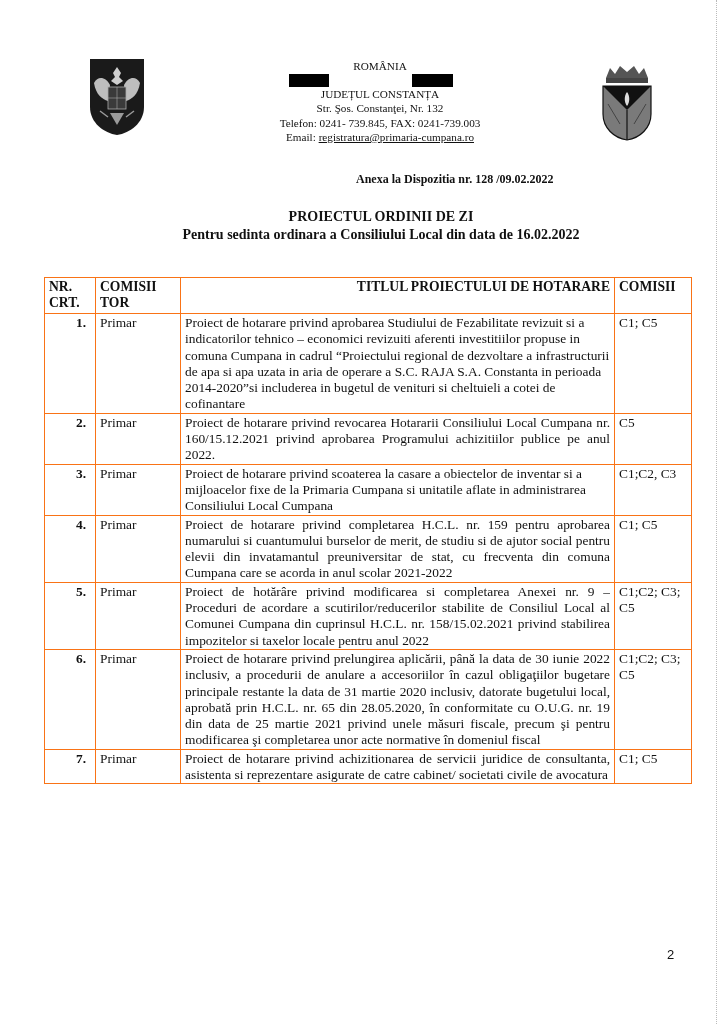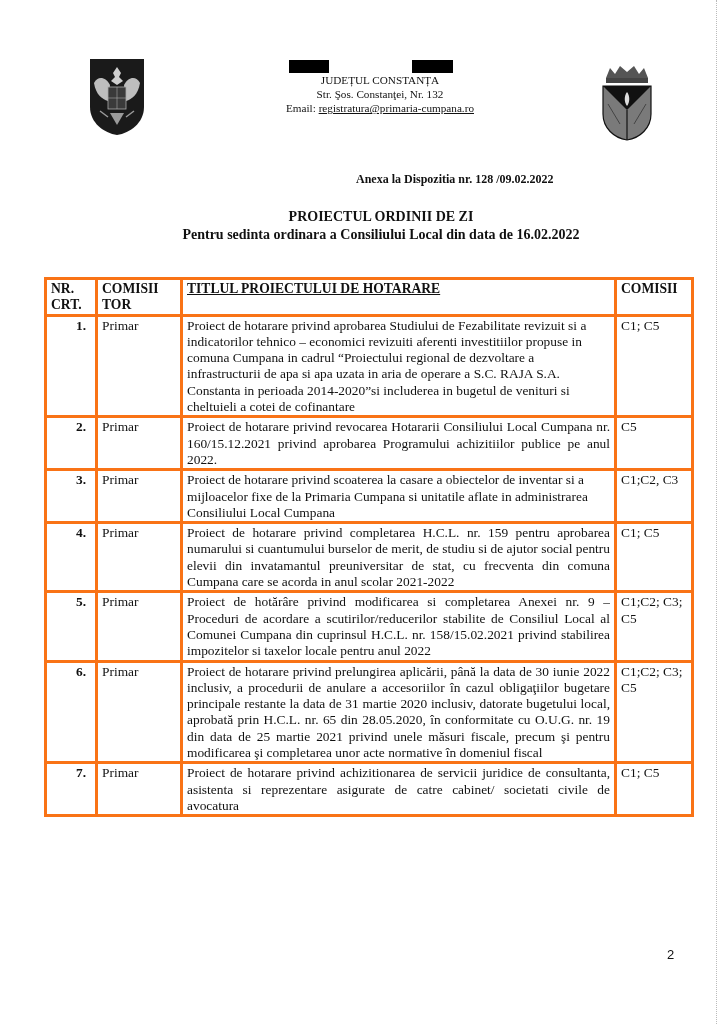--- a/index.html
+++ b/index.html
@@ -31,24 +31,24 @@
   .agenda-title span { display: block; }
   .agenda-title .t1 { padding-left: 0; margin-left: -38px; }
   .agenda-title .t2 { margin-left: -38px; }
 
   table.agenda {
     position: absolute; left: 44px; top: 277px; width: 647px;
     border-collapse: collapse; font-size: 13.4px; line-height: 16.3px;
     table-layout: fixed;
   }
   table.agenda td, table.agenda th {
-    border: 3px solid #f97316; vertical-align: top; padding: 1px 4px 0 4px;
+    border: 1px solid #f97316; vertical-align: top; padding: 1px 4px 0 4px;
   }
   table.agenda th { font-weight: bold; text-align: left; font-size: 13.6px; }
-  table.agenda th.title-col { text-align: left; text-decoration: underline; }
+  table.agenda th.title-col { text-align: right; }
   table.agenda td.nr { text-align: right; font-weight: bold; padding-right: 9px; }
   table.agenda td.bold { font-weight: bold; }
   table.agenda td.just { text-align: justify; }
   col.c1 { width: 51px; } col.c2 { width: 85px; } col.c3 { width: 434px; } col.c4 { width: 77px; }
   .page-num { position: absolute; left: 667px; top: 947px; font-size: 13px; font-family: "Liberation Sans", sans-serif; }
 </style>
 </head>
 <body>
 
 <div class="page-edge"></div>
@@ -59,26 +59,28 @@
   <path d="M8 28 C12 20 20 22 24 30 L22 46 C16 44 10 40 8 28 Z" fill="#bdbdbd"></path>
   <path d="M54 28 C50 20 42 22 38 30 L40 46 C46 44 52 40 54 28 Z" fill="#bdbdbd"></path>
   <rect x="22" y="32" width="18" height="22" fill="#3a3a3a" stroke="#aaa" stroke-width="0.8"></rect>
   <line x1="31" y1="32" x2="31" y2="54" stroke="#aaa" stroke-width="0.6"></line>
   <line x1="22" y1="43" x2="40" y2="43" stroke="#aaa" stroke-width="0.6"></line>
   <path d="M24 58 L31 70 L38 58 Z" fill="#9a9a9a"></path>
   <path d="M14 56 L22 62 M48 56 L40 62" stroke="#999" stroke-width="1.5"></path>
 </svg>
 
 <div class="header-block">
+  <div>ROMÂNIA</div>
   <div class="redact-row">
     <div class="redact" style="left:59px;width:40px;"></div>
     <div class="redact" style="left:182px;width:41px;"></div>
   </div>
   <div>JUDEȚUL CONSTANȚA</div>
   <div>Str. Şos. Constanţei, Nr. 132</div>
+  <div>Telefon: 0241- 739.845, FAX: 0241-739.003</div>
   <div><span>Email: </span><a>registratura@primaria-cumpana.ro</a></div>
 </div>
 
 <svg class="coat-right" viewBox="0 0 54 78">
   <path d="M6 14 L10 4 L15 10 L20 2 L27 8 L34 2 L39 10 L44 4 L48 14 Z" fill="#555"></path>
   <rect x="6" y="14" width="42" height="5" fill="#444"></rect>
   <path d="M3 22 H51 V50 C51 64 40 74 27 76 C14 74 3 64 3 50 Z" fill="#7a7a7a" stroke="#111" stroke-width="1.2"></path>
   <path d="M3 22 H51 L27 46 Z" fill="#111"></path>
   <line x1="27" y1="46" x2="27" y2="76" stroke="#111" stroke-width="1.2"></line>
   <path d="M27 28 C24 32 24 38 27 42 C30 38 30 32 27 28 Z" fill="#ddd"></path>

